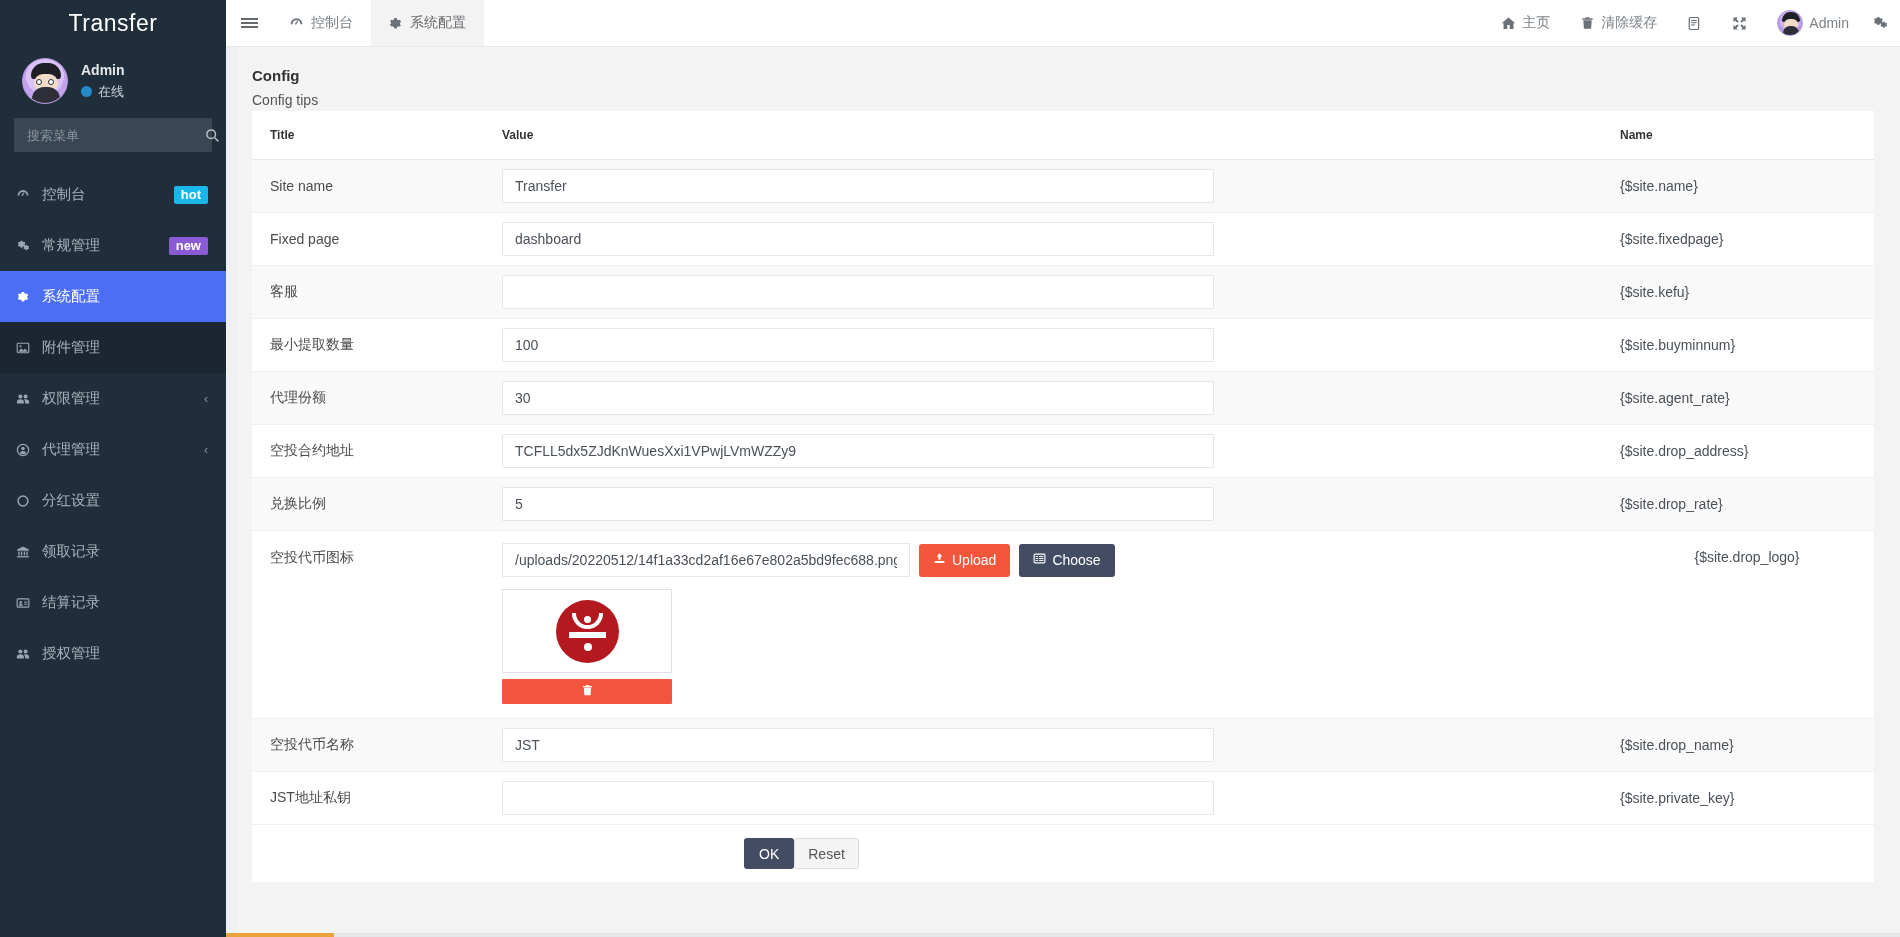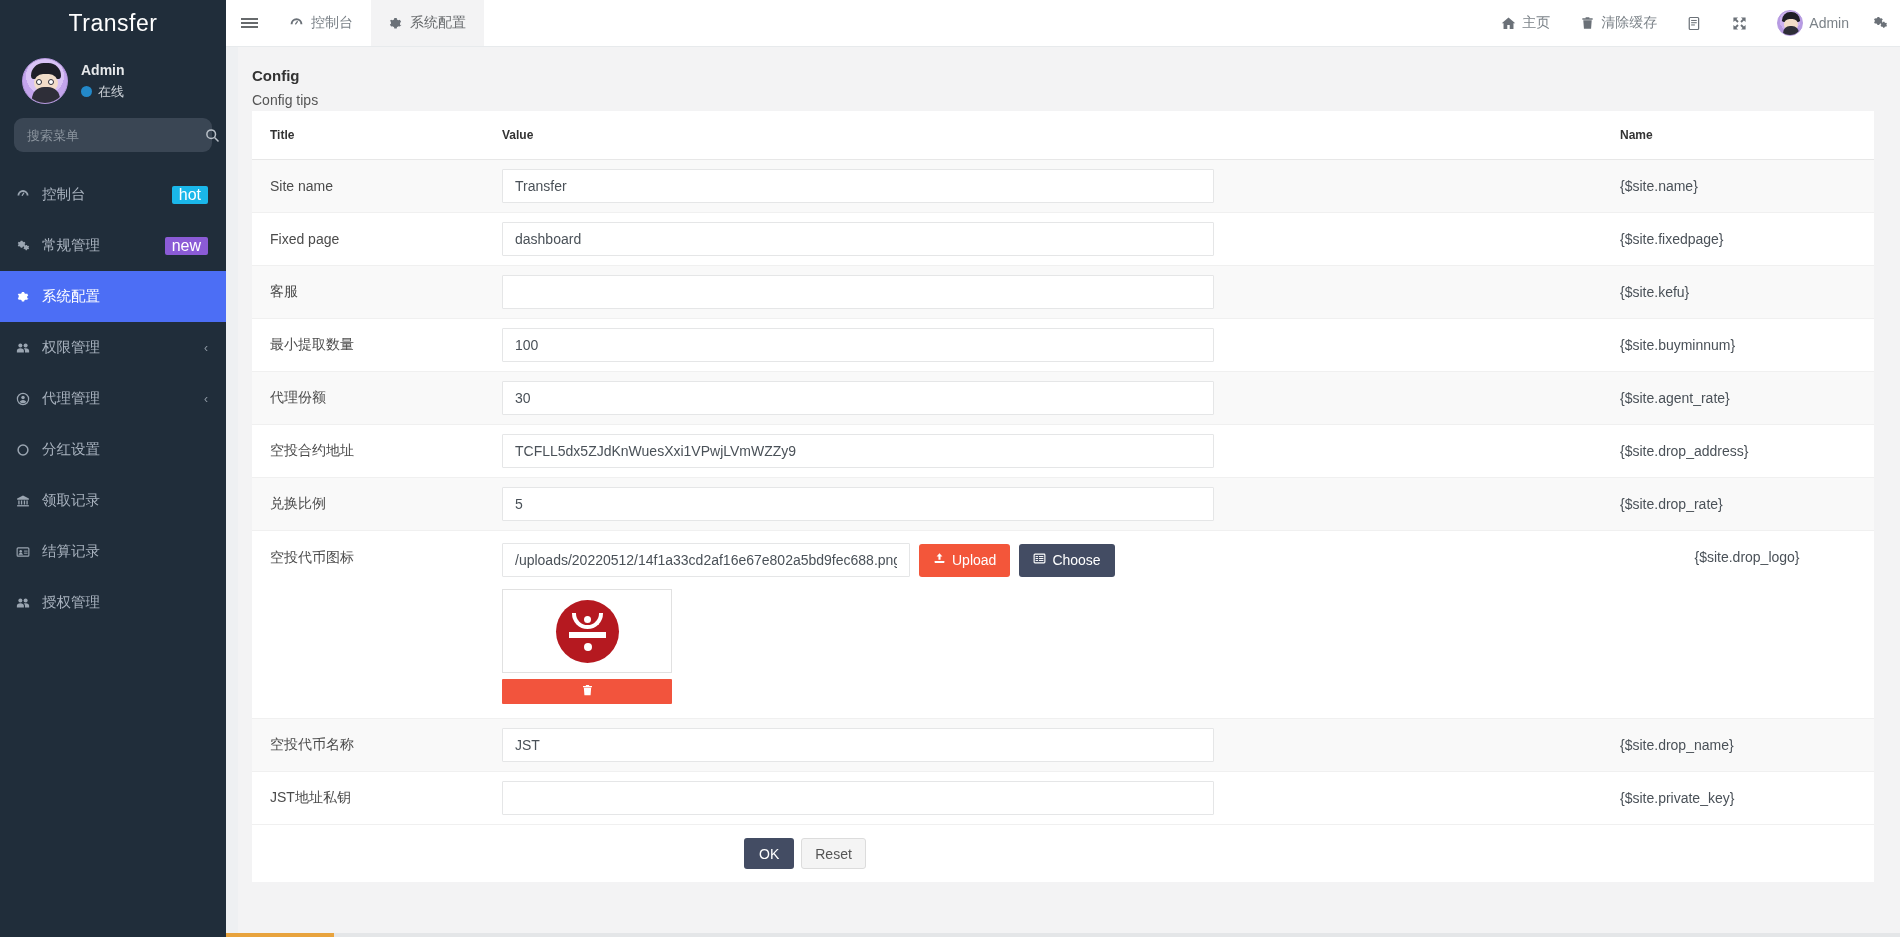--- a/index.html
+++ b/index.html
@@ -47,42 +47,42 @@
   .profile-meta { line-height: 1.35; }
   .profile-name { color: #e6e8ea; font-size: 14px; font-weight: bold; }
   .profile-status { font-size: 13px; color: #cfd4da; display:flex; align-items:center; gap:6px; margin-top:3px;}
   .dot-online { width:11px;height:11px;border-radius:50%;background:#2389c9; display:inline-block;}
 
   .search-wrap { padding: 0 14px; }
   .search-box {
     height: 31px; background: #3a4654;
     display: flex; align-items: center;
     padding: 17px 11px;
-    border-radius: 9px;
+    border-radius: 1px;
   }
   .search-box input {
     flex: 1; background: transparent; border: 0; outline: none;
     color: #b9c0c8; font-size: 13px;
     font-family: "Liberation Sans", sans-serif;
   }
   .search-box input::placeholder { color: #8b949e; }
   .search-ico { color:#b9c0c8; font-size: 15px; display:flex;}
 
   .menu { margin-top: 17px; }
   .menu-item {
     height: 51px; display: flex; align-items: center;
     padding: 0 18px 0 16px; color: #a9b3bf; font-size: 14.5px;
     cursor: pointer; position: relative;
   }
   .menu-item .mi-icon { width: 22px; font-size: 14px; display:flex; align-items:center; }
   .menu-item .mi-label { flex: 1; padding-left: 4px; }
   .menu-item.active { background: #4c6ef5; color: #fff; }
   .menu-item.sub-bg { background: #1b2631; }
   .badge {
-    font-size: 16px; font-weight: normal; color: #fff;
+    font-size: 13px; font-weight: bold; color: #fff;
     padding: 2px 7px; border-radius: 2px; line-height: 14px;
   }
   .badge.hot { background: #1ab7ea; }
   .badge.new { background: #8b5bd6; }
   .chev { font-size: 12px; color: #8d97a3; }
 
   
   .main { flex: 1; height: 937px; display: flex; flex-direction: column; background: #f3f3f4; position: relative;}
 
   .topbar {
@@ -198,21 +198,21 @@
     border-radius: 0 0 18px 18px;
   }
   .coin .d1 { position: absolute; left: 28px; top: 16px; width: 7px; height: 7px; border-radius:50%; background:#fff;}
   .coin .bar { position: absolute; left: 13px; top: 32px; width: 37px; height: 6px; background:#fff;}
   .coin .d2 { position: absolute; left: 28px; top: 43px; width: 8px; height: 8px; border-radius:50%; background:#fff;}
   .del-bar {
     width: 170px; height: 25px; background: #f2543d; margin-top: 6px;
     display: flex; align-items: center; justify-content: center;
     color: #fff; font-size: 13px; cursor: pointer; border-radius: 1px;
   }
-  .form-actions { padding: 13px 0 13px 0; display: flex; gap: 7px; }
+  .form-actions { padding: 13px 0 13px 0; display: flex; }
 
   
   .bottom-bar {
     position: absolute; left: 0; bottom: 0; width: 100%; height: 4px;
     background: #e4e6e8;
   }
   .bottom-bar .fill { height: 4px; width: 108px; background: #e8a33d; }
   .left-strip { position:absolute; left:0; top:0; width: 12px; height: 100%; background:#eef0f2;}
 </style>
 </head>
@@ -273,20 +273,30 @@
           <span class="mi-label">常规管理</span>
           <span class="badge new">new</span>
         </div>
         <div class="menu-item active">
           <span class="mi-icon">
             <svg width="14" height="14" viewBox="0 0 16 16" fill="#ffffff">
               <path d="M8 5.3a2.7 2.7 0 1 0 0 5.4 2.7 2.7 0 0 0 0-5.4zm6 3.6l-1.2-.9a5 5 0 0 0 0-2l1.2-.9-1.3-2.2-1.4.5a5 5 0 0 0-1.7-1L9.3 1H6.7l-.3 1.4a5 5 0 0 0-1.7 1l-1.4-.5L2 4.1l1.2.9a5 5 0 0 0 0 2L2 7.9l1.3 2.2 1.4-.5a5 5 0 0 0 1.7 1L6.7 12h2.6l.3-1.4a5 5 0 0 0 1.7-1l1.4.5L14 7.9z" transform="translate(0,1.2)"></path>
             </svg>
           </span>
           <span class="mi-label">系统配置</span>
+        </div>
+        <div class="menu-item sub-bg">
+          <span class="mi-icon">
+            <svg width="14" height="14" viewBox="0 0 16 16" fill="#9aa5b1">
+              <rect x="1.4" y="2.6" width="13.2" height="10.8" rx="1" fill="none" stroke="#9aa5b1" stroke-width="1.3"></rect>
+              <circle cx="5.2" cy="6" r="1.2"></circle>
+              <path d="M2.6 12.2l3.4-4 2.4 2.6 2-2.2 2.9 3.6z"></path>
+            </svg>
+          </span>
+          <span class="mi-label">附件管理</span>
         </div>
         <div class="menu-item">
           <span class="mi-icon">
             <svg width="14" height="14" viewBox="0 0 16 16" fill="#9aa5b1">
               <circle cx="5" cy="5.1" r="2.3"></circle>
               <circle cx="11" cy="5.1" r="2.3"></circle>
               <path d="M5 8.2c-2.4 0-4 1.3-4 2.8v2h8v-2c0-1.5-1.6-2.8-4-2.8z"></path>
               <path d="M11 8.2c-.8 0-1.5.15-2.1.4.9.7 1.4 1.6 1.4 2.4v2H15v-2c0-1.5-1.6-2.8-4-2.8z"></path>
             </svg>
           </span>

